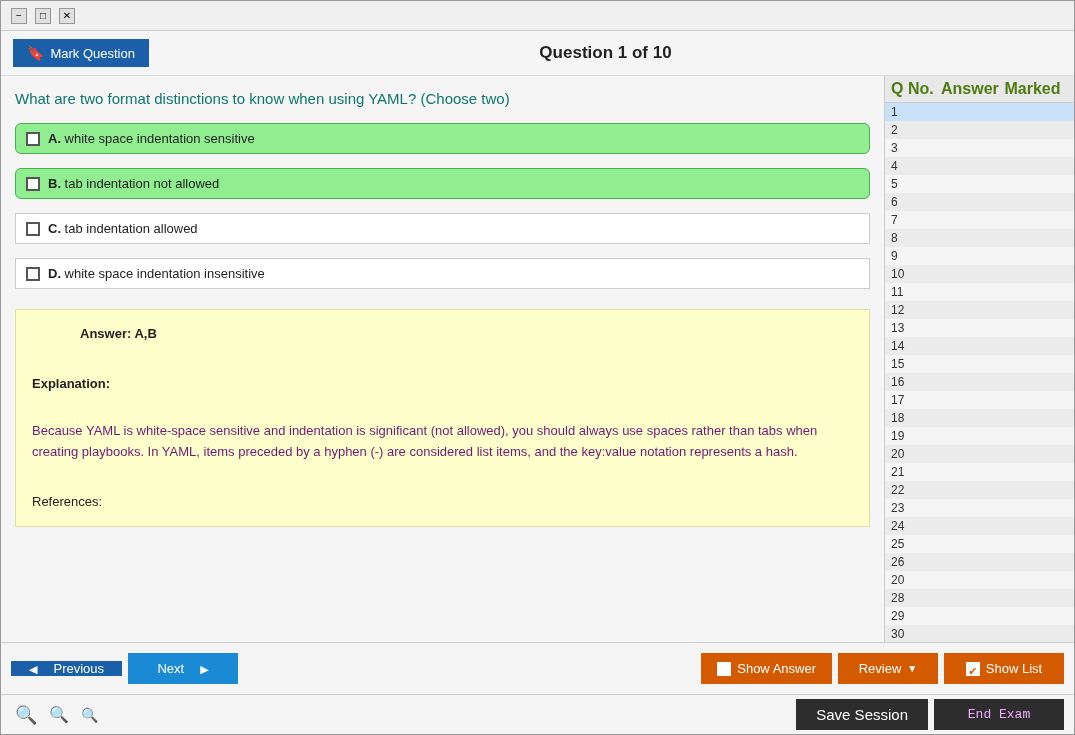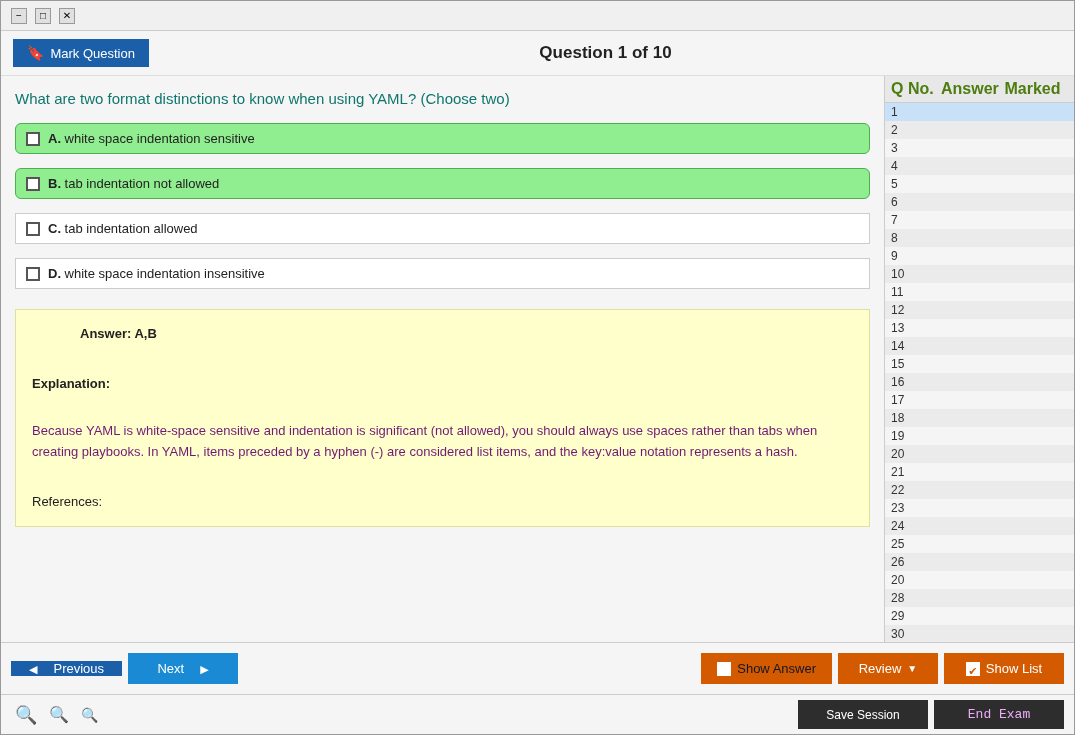--- a/index.html
+++ b/index.html
@@ -36,28 +36,28 @@
     .sidebar-header { display: grid; grid-template-columns: 50px 1fr 1fr; background: #e8e8e8; border-bottom: 1px solid #ccc; padding: 4px 6px; font-size: 16px; font-weight: bold; color: #4d7c0f; }
     .sidebar-list { flex: 1; overflow-y: scroll; }
     .sidebar-row { display: grid; grid-template-columns: 50px 1fr 1fr; padding: 2px 6px; font-size: 12px; color: #333; min-height: 18px; }
     .sidebar-row:nth-child(even) { background: #ebebeb; }
     .sidebar-row.active { background: #c8e0f8; }
     
     .button-bar { background: #f5f5f5; border-top: 1px solid #ccc; padding: 8px 10px; display: flex; align-items: center; gap: 6px; height: 52px; }
     .btn-prev { background: #1a5fa8; color: white; border: none; padding: 0 18px; font-size: 13px; cursor: pointer; display: flex; align-items: center; gap: 16px; min-width: 110px; justify-content: center; text-align: center; }
     .btn-next { background: #1a8ad4; color: white; border: none; padding: 8px 18px; font-size: 13px; cursor: pointer; display: flex; align-items: center; gap: 16px; min-width: 110px; justify-content: center; }
     .btn-spacer { flex: 1; }
-    .btn-show-answer { background: #d45a00; color: #0f172a; border: none; padding: 8px 16px; font-size: 13px; cursor: pointer; display: flex; align-items: center; gap: 6px; min-width: 130px; justify-content: center; }
+    .btn-show-answer { background: #d45a00; color: #ffffff; border: none; padding: 8px 16px; font-size: 13px; cursor: pointer; display: flex; align-items: center; gap: 6px; min-width: 130px; justify-content: center; }
     .btn-review { background: #d45a00; color: white; border: none; padding: 8px 16px; font-size: 13px; cursor: pointer; display: flex; align-items: center; gap: 6px; min-width: 100px; justify-content: center; }
     .btn-show-list { background: #d45a00; color: white; border: none; padding: 8px 16px; font-size: 13px; cursor: pointer; display: flex; align-items: center; gap: 6px; min-width: 120px; justify-content: center; }
     
     .bottom-bar { background: #f5f5f5; border-top: 1px solid #ccc; padding: 6px 10px; display: flex; align-items: center; gap: 4px; height: 40px; }
     .zoom-btn { background: none; border: none; cursor: pointer; font-size: 16px; color: #333; padding: 2px 4px; }
     .bottom-right { margin-left: auto; display: flex; gap: 6px; }
-    .btn-save { background: #2d2d2d; color: white; border: none; padding: 7px 20px; font-size: 12px; cursor: pointer; min-width: 130px; }
+    .btn-save { background: #2d2d2d; color: white; border: none; padding: 7px 20px; font-size: 15px; cursor: pointer; min-width: 130px; }
     .btn-end { background: #2d2d2d; color: #f0abfc; border: none; padding: 7px 20px; font-size: 13px; cursor: pointer; min-width: 130px; font-family: Liberation Mono, monospace; }
     
     .checkbox-icon { display: inline-block; width: 14px; height: 14px; border: 2px solid #555; background: white; flex-shrink: 0; }
     
     .arrow-left::before { content: '◀'; font-size: 11px; }
     .arrow-right::before { content: '▶'; font-size: 11px; }
   </style>
 </head>
 <body>
 

